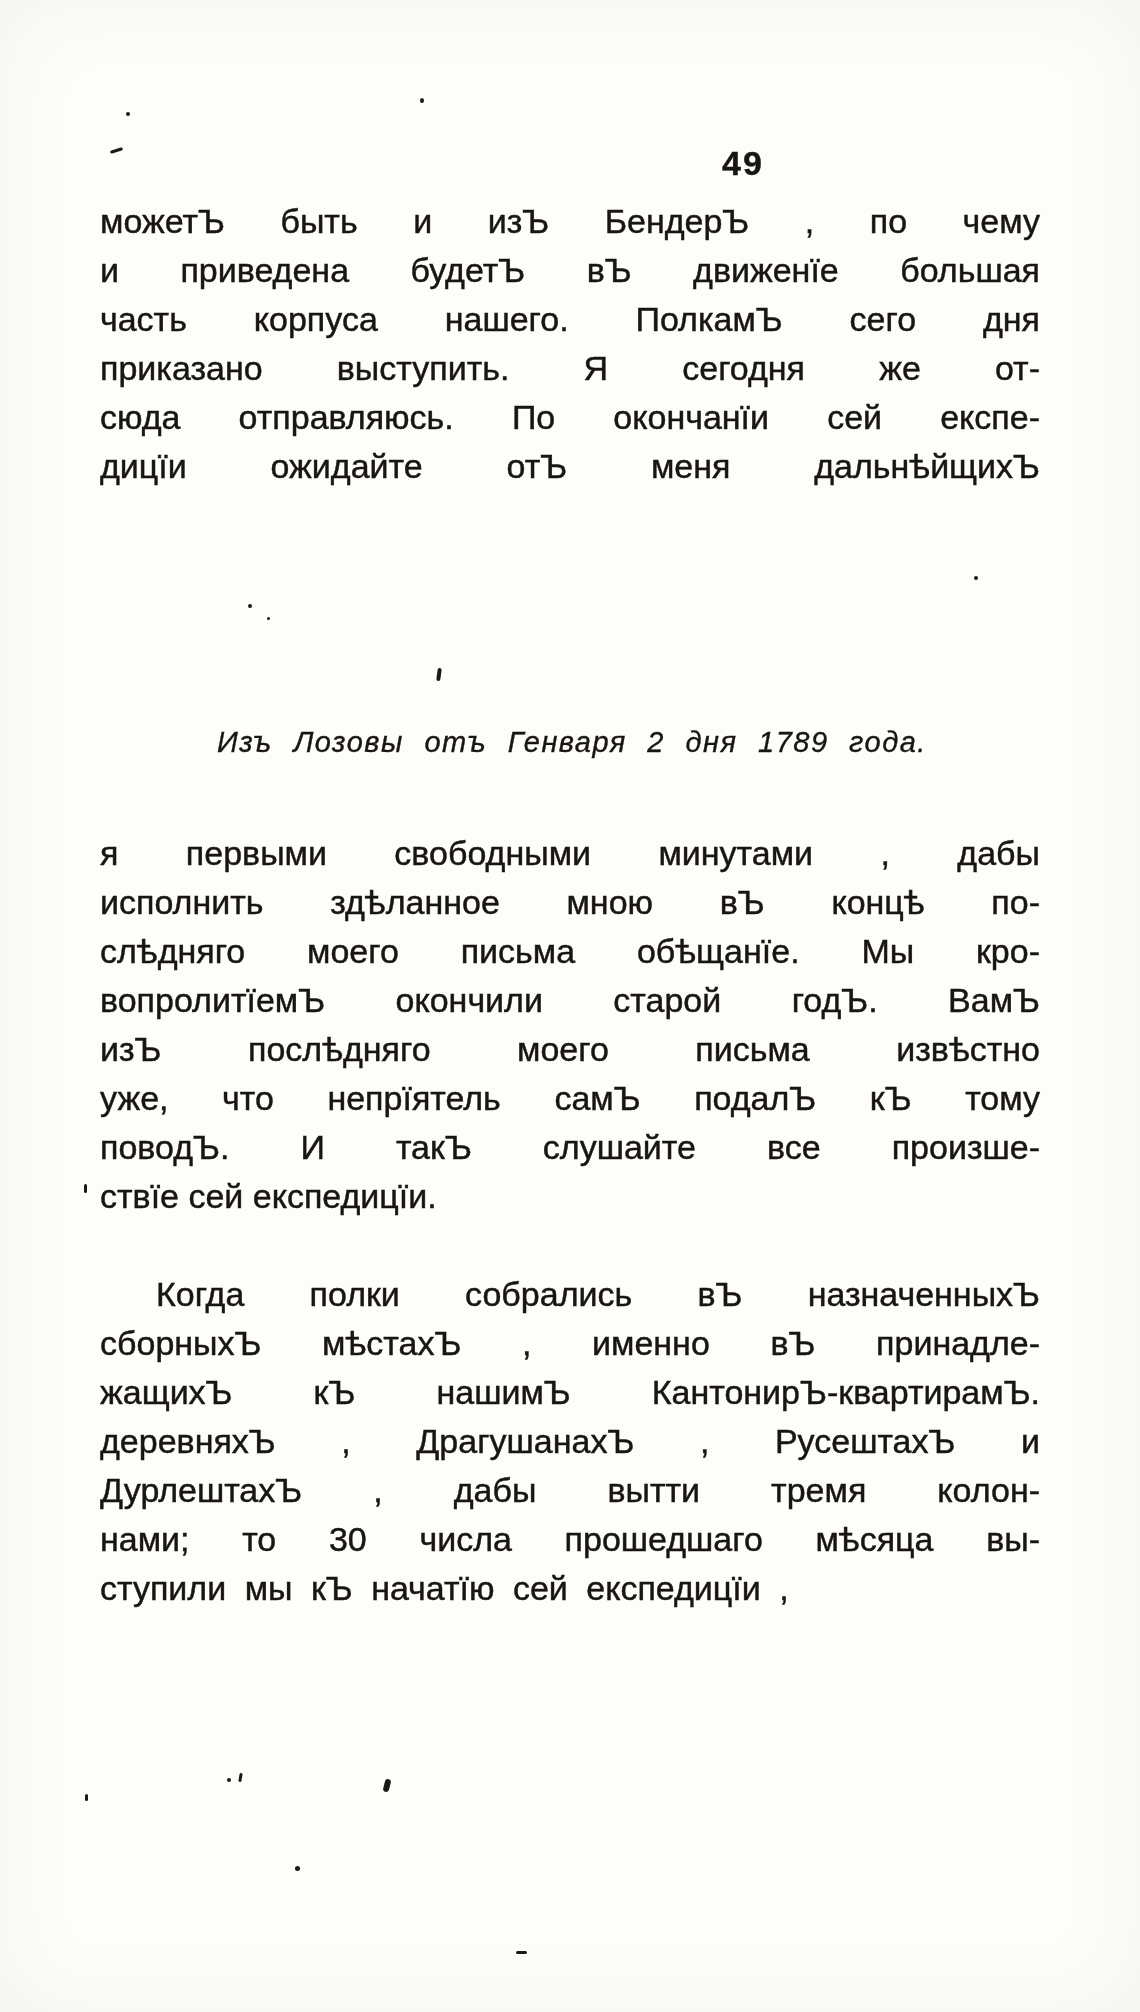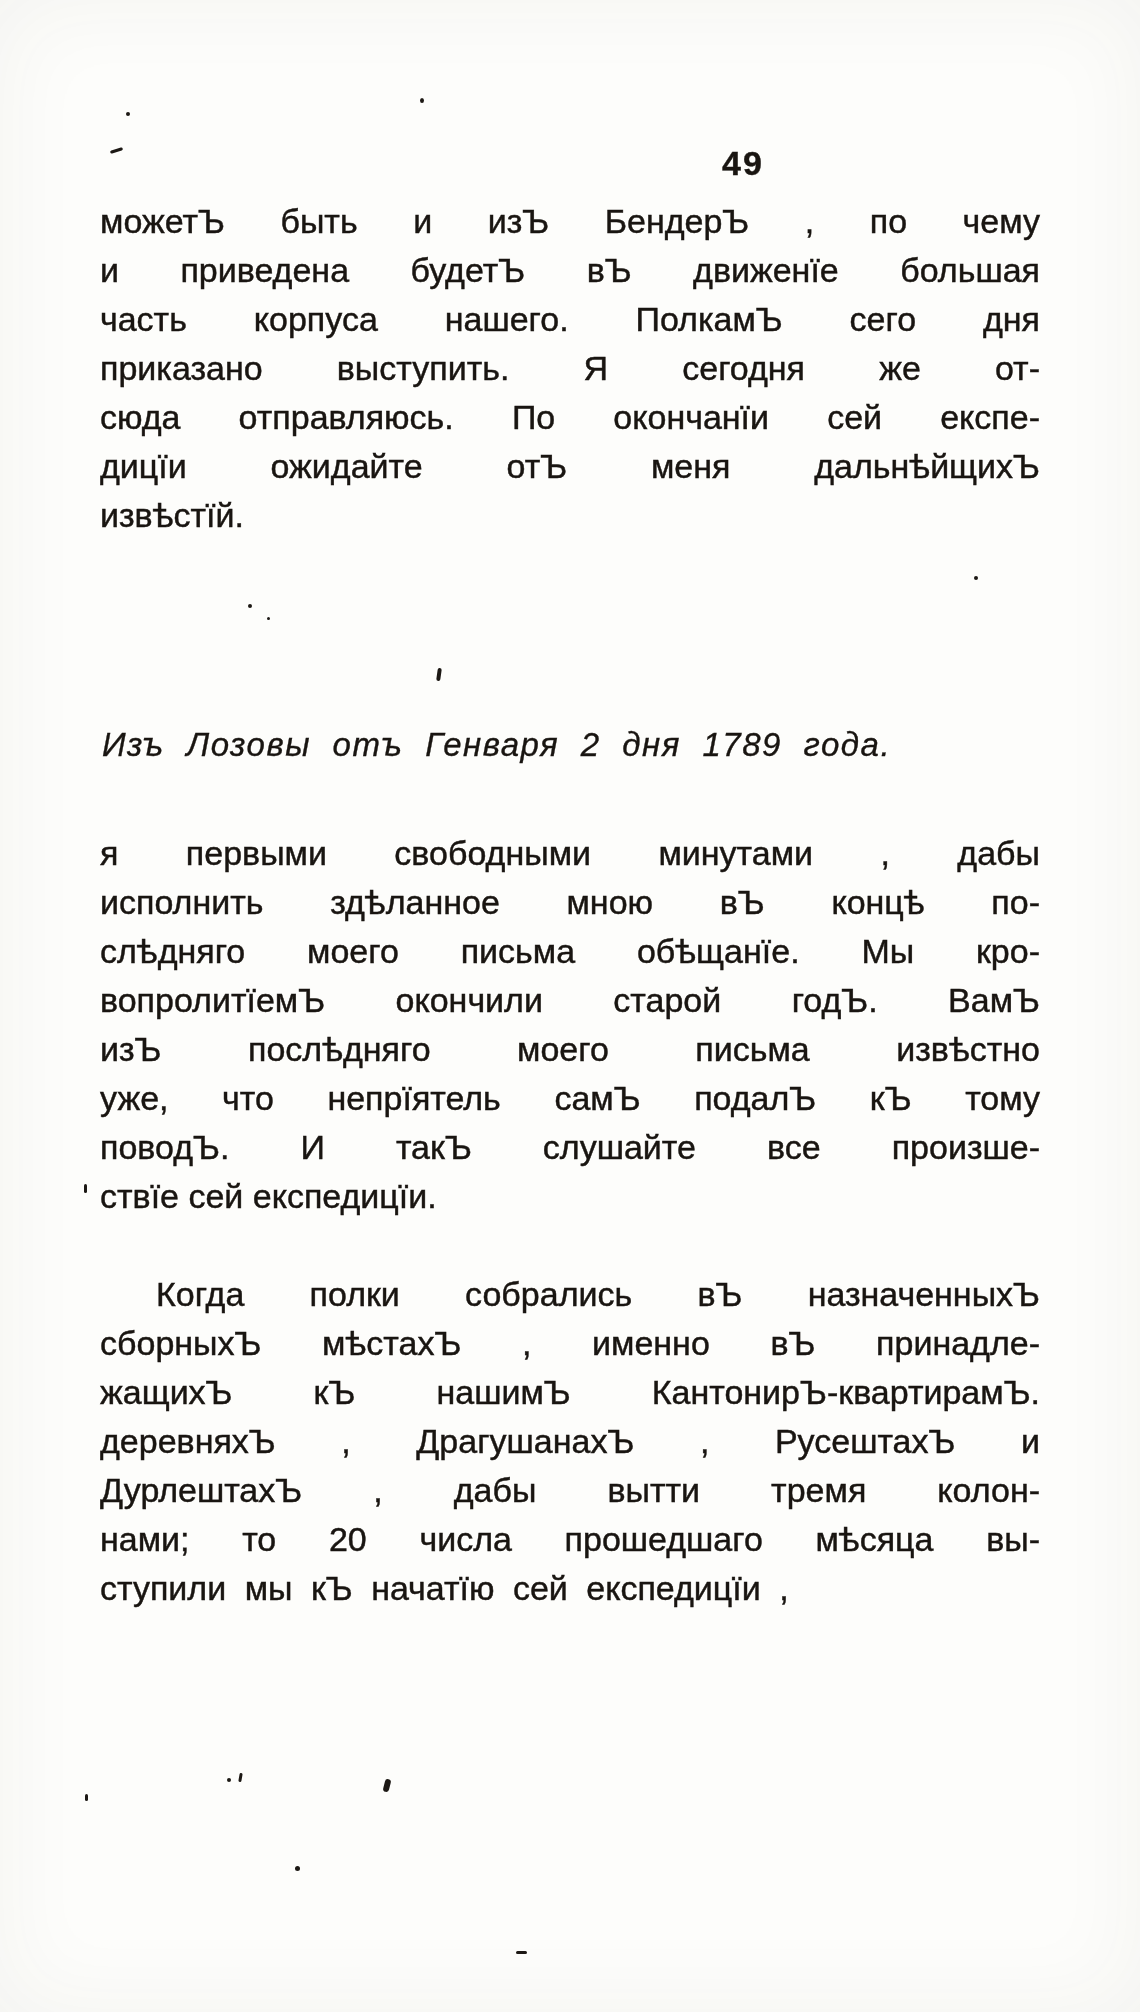--- a/index.html
+++ b/index.html
@@ -30,41 +30,40 @@
   .indent { text-indent:56px; }
   .wide { word-spacing:9px; }
   .heading {
     position:absolute; left:100px; width:940px; top:624px;
     font-size:38px; font-weight:bold; text-align:center;
     letter-spacing:17px; text-indent:17px;
     -webkit-text-stroke:0.5px var(--ink);
   }
   .subtitle {
     position:absolute; left:102px; width:940px; top:726px;
-    font-size:33px; font-style:italic; letter-spacing:1.5px; word-spacing:11px;
+    font-size:29px; font-style:italic; letter-spacing:1.5px; word-spacing:11px;text-align:center;
     -webkit-text-stroke:0.35px var(--ink);
   }
   .speck { position:absolute; background:#1c1814; border-radius:50%; }
   .speck.bar { border-radius:2px; }
 </style>
 </head>
 <body>
 
 <div class="page">
 
   <div class="pagenum">49</div>
 
   <section class="textblock" style="top:188px">
     <span class="line jl">можетЪ быть и изЪ БендерЪ , по чему</span>
     <span class="line jl">и приведена будетЪ вЪ движенїе большая</span>
     <span class="line jl">часть корпуса нашего. ПолкамЪ сего дня</span>
     <span class="line jl">приказано выступить. Я сегодня же от-</span>
     <span class="line jl">сюда отправляюсь. По окончанїи сей експе-</span>
     <span class="line jl">дицїи ожидайте отЪ меня дальнѣйщихЪ</span>
-    <span class="line ll">извѣстїй.</span>
   </section>
 
 
   <div class="subtitle">Изъ Лозовы отъ Генваря 2 дня 1789 года.</div>
 
   <section class="textblock" style="top:820px">
     <span class="line jl">я первыми свободными минутами , дабы</span>
     <span class="line jl">исполнить здѣланное мною вЪ концѣ по-</span>
     <span class="line jl">слѣдняго моего письма обѣщанїе. Мы кро-</span>
     <span class="line jl">вопролитїемЪ окончили старой годЪ. ВамЪ</span>
@@ -73,21 +72,21 @@
     <span class="line jl">поводЪ. И такЪ слушайте все произше-</span>
     <span class="line ll">ствїе сей експедицїи.</span>
   </section>
 
   <section class="textblock" style="top:1261px">
     <span class="line jl indent">Когда полки собрались вЪ назначенныхЪ</span>
     <span class="line jl">сборныхЪ мѣстахЪ , именно вЪ принадле-</span>
     <span class="line jl">жащихЪ кЪ нашимЪ КантонирЪ-квартирамЪ.</span>
     <span class="line jl">деревняхЪ , ДрагушанахЪ , РусештахЪ и</span>
     <span class="line jl">ДурлештахЪ , дабы вытти тремя колон-</span>
-    <span class="line jl">нами; то 20 числа прошедшаго мѣсяца вы-</span>
+    <span class="line jl">нами; то 30 числа прошедшаго мѣсяца вы-</span>
     <span class="line ll wide">ступили мы кЪ начатїю сей експедицїи ,</span>
   </section>
 
   <i class="speck bar" style="left:110px;top:149px;width:13px;height:3px;transform:rotate(-18deg)"></i>
   <i class="speck" style="left:126px;top:112px;width:4px;height:4px"></i>
   <i class="speck" style="left:420px;top:98px;width:4px;height:5px"></i>
   <i class="speck" style="left:752px;top:425px;width:3px;height:4px"></i>
   <i class="speck" style="left:248px;top:604px;width:4px;height:4px"></i>
   <i class="speck" style="left:267px;top:617px;width:3px;height:3px"></i>
   <i class="speck bar" style="left:437px;top:668px;width:4px;height:13px;transform:rotate(8deg)"></i>

